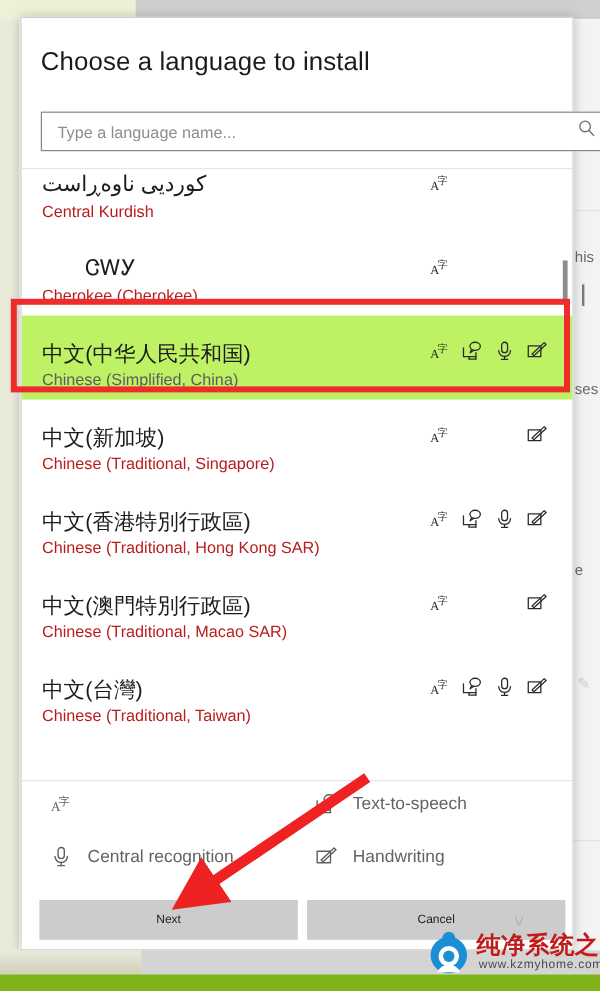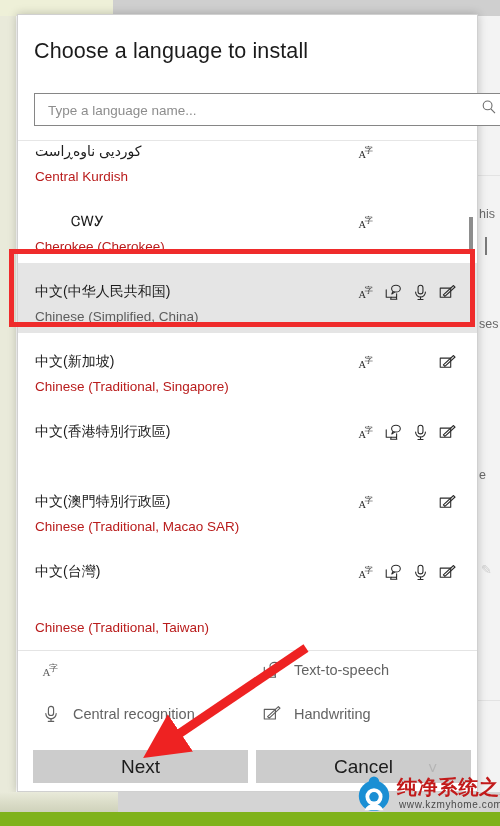--- a/index.html
+++ b/index.html
@@ -53,23 +53,23 @@
   .search-input::placeholder { color: #8d8d8d; opacity: 1; }
   .search-icon { position: absolute; right: 8px; top: 5px; color: #6d6d6d; }
 
   
   .list-divider-top { position: absolute; left: 0; top: 125px; width: 459px; height: 1px; background: #e6e6e6; }
   .list {
     position: absolute; left: 0; top: 126px; width: 459px; height: 508px;
     overflow: hidden;
   }
   .row { position: relative; width: 459px; box-sizing: border-box; }
-  .row.selected { background: #e5e5e5; }
+  .row.selected { background: #bef264; }
   .row-native {
-    position: absolute; left: 17px; font-size: 14px; color: #1c1c1c; white-space: nowrap;
+    position: absolute; left: 17px; font-size: 18px; color: #1c1c1c; white-space: nowrap;
   }
   .row-english {
     position: absolute; left: 17px; font-size: 13.5px; color: #b91c1c; white-space: nowrap;
   }
   .row.selected .row-english { color: #5d5d5d; }
   .row-icons { position: absolute; right: 21px; display: flex; gap: 10px; align-items: center; }
   .ricon { width: 17px; height: 17px; display: inline-block; color: #2b2b2b; }
   .ricon svg { display: block; }
   .ricon.spacer { visibility: hidden; }
 
@@ -88,21 +88,21 @@
   .legend { position: absolute; left: 0; top: 642px; width: 459px; height: 88px; }
   .legend-item { position: absolute; display: flex; align-items: center; gap: 13px; }
   .legend-icon { width: 18px; height: 18px; color: #5f5f5f; }
   .legend-icon svg { display: block; }
   .legend-label { font-size: 14.5px; color: #636363; white-space: nowrap; }
 
   
   .btn {
     position: absolute; top: 735px; height: 33px;
     background: #cccccc; border: 1px solid #cccccc; box-sizing: border-box;
-    font-family: "Liberation Sans", sans-serif; font-size: 19px; color: #1c1c1c;
+    font-family: "Liberation Sans", sans-serif; font-size: 10px; color: #1c1c1c;
     cursor: default; padding: 0;
   }
   .btn-next { left: 15px; width: 215px; }
   .btn-cancel { left: 238px; width: 215px; }
 
   
   .bg-chevron { position: absolute; left: 428px; top: 760px; color: #b4b4b4; font-size: 16px; z-index: 1; }
 
   
   .red-arrow { position: absolute; left: 110px; top: 640px; z-index: 50; pointer-events: none; }
@@ -285,20 +285,21 @@
             <span class="ricon">
               <svg width="17" height="17" viewBox="0 0 18 18" stroke="#2b2b2b" fill="none" stroke-width="1.15" stroke-linejoin="round" stroke-linecap="round">
                 <path d="M1.3 4.4 H12.4 V14 H1.3 Z"></path>
                 <path d="M4.6 11.6 L15.4 1.6 L17 3.2 L6.2 13.1 Z"></path>
               </svg>
             </span>
           </div>
         </div>
         <div class="row" style="position: absolute; left: 0px; top: 262px; height: 70px;">
           <div class="row-native" style="top: 20px;">中文(香港特別行政區)</div>
+          <div class="row-english" style="top: 46px;">Chinese (Traditional, Hong Kong SAR)</div>
           <div class="row-icons" style="top: 21px;">
             <span class="ricon">
               <svg width="17" height="17" viewBox="0 0 18 18">
                 <text x="0.5" y="15" font-family="Liberation Serif, serif" font-size="11" fill="#2b2b2b">A</text>
                 <text x="7" y="9.5" font-family="DejaVu Sans, sans-serif" font-size="9" fill="#2b2b2b">字</text>
               </svg>
             </span>
             <span class="ricon">
               <svg width="17" height="17" viewBox="0 0 18 18" stroke="#2b2b2b" fill="none" stroke-width="1.15" stroke-linejoin="round" stroke-linecap="round">
                 <path d="M1.3 6.2 V14 h11 V10.4"></path>
@@ -352,21 +353,21 @@
             <span class="ricon">
               <svg width="17" height="17" viewBox="0 0 18 18" stroke="#2b2b2b" fill="none" stroke-width="1.15" stroke-linejoin="round" stroke-linecap="round">
                 <path d="M1.3 4.4 H12.4 V14 H1.3 Z"></path>
                 <path d="M4.6 11.6 L15.4 1.6 L17 3.2 L6.2 13.1 Z"></path>
               </svg>
             </span>
           </div>
         </div>
         <div class="row" style="position: absolute; left: 0px; top: 402px; height: 70px;">
           <div class="row-native" style="top: 20px;">中文(台灣)</div>
-          <div class="row-english" style="top: 46px; margin-top: 31px;">Chinese (Traditional, Taiwan)</div>
+          <div class="row-english" style="top: 46px;">Chinese (Traditional, Taiwan)</div>
           <div class="row-icons" style="top: 21px;">
             <span class="ricon">
               <svg width="17" height="17" viewBox="0 0 18 18">
                 <text x="0.5" y="15" font-family="Liberation Serif, serif" font-size="11" fill="#2b2b2b">A</text>
                 <text x="7" y="9.5" font-family="DejaVu Sans, sans-serif" font-size="9" fill="#2b2b2b">字</text>
               </svg>
             </span>
             <span class="ricon">
               <svg width="17" height="17" viewBox="0 0 18 18" stroke="#2b2b2b" fill="none" stroke-width="1.15" stroke-linejoin="round" stroke-linecap="round">
                 <path d="M1.3 6.2 V14 h11 V10.4"></path>

